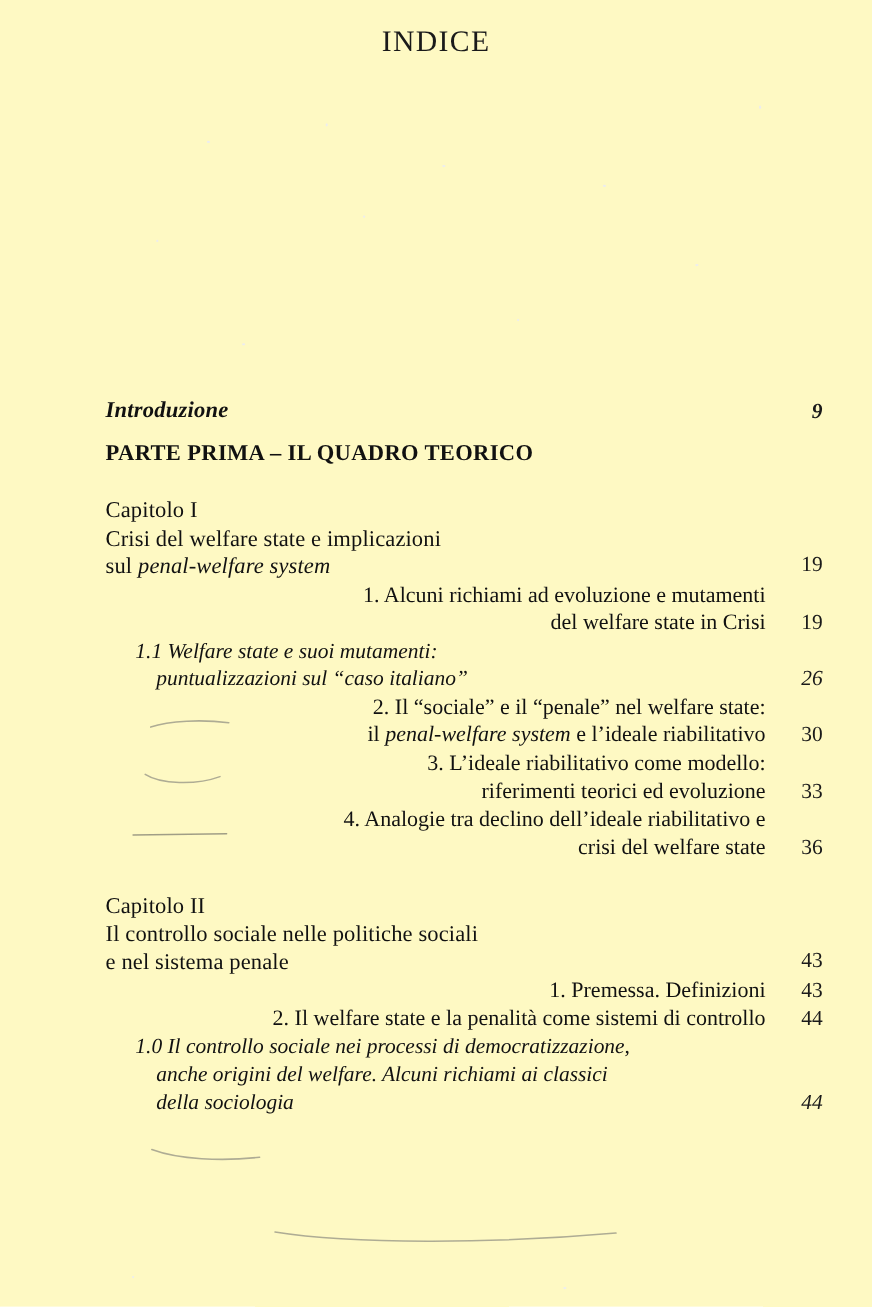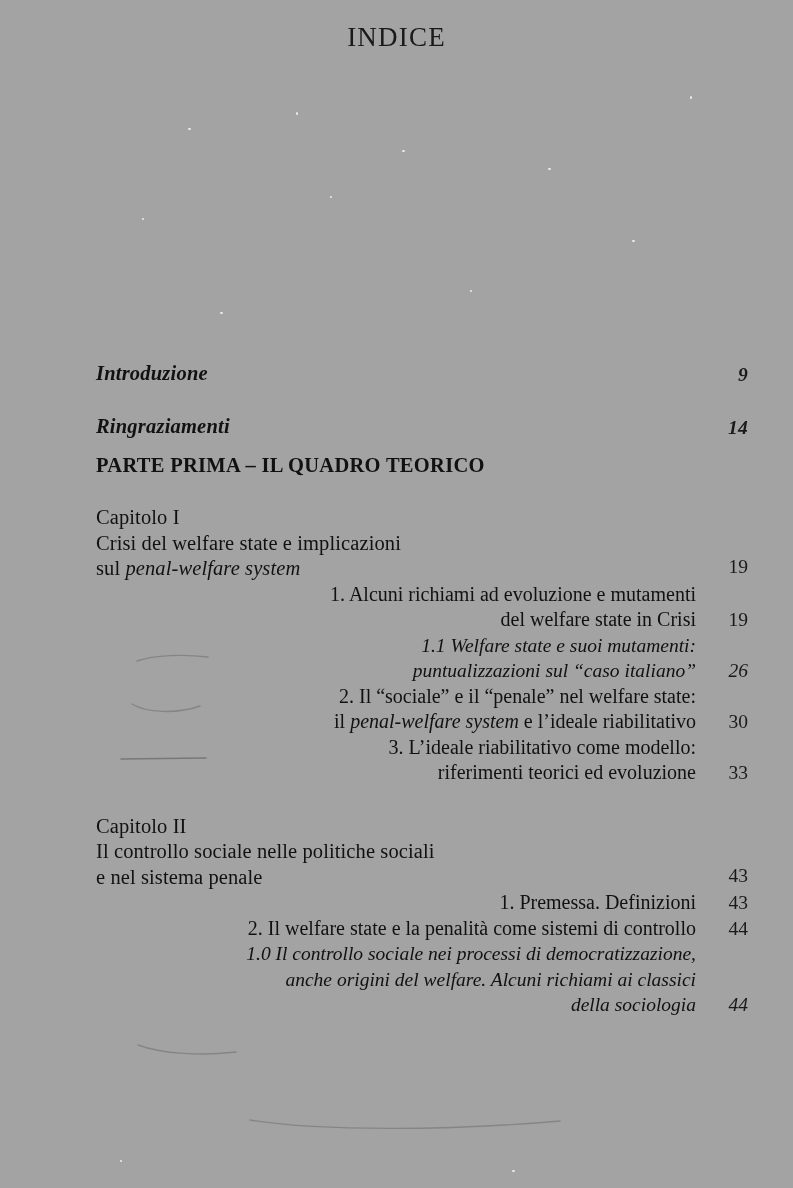--- a/index.html
+++ b/index.html
@@ -14,21 +14,21 @@
     overflow: hidden;
     font-family: "Liberation Serif", "DejaVu Serif", serif;
     color: #111111;
     -webkit-font-smoothing: antialiased;
   }
 
   
   .page {
     position: absolute;
     inset: 0;
-    background: #a3a3a3;
+    background: #fef9c3;
   }
 
   .page-title {
     position: absolute;
     top: 22px;
     left: 0;
     width: 793px;
     text-align: center;
     font-size: 27px;
     letter-spacing: 1.2px;
@@ -106,21 +106,21 @@
   .item .ln { text-indent: 0; text-align: right; }
   .item .ln.cont { padding-left: 17px; }
   .item .it { font-style: italic; }
 
   
   .subitem {
     font-style: italic;
     font-size: 19.5px;
     line-height: 25.5px;
   }
-  .subitem .ln { padding-left: 27px; text-align: right; }
+  .subitem .ln { padding-left: 27px; }
   .subitem .ln.cont { padding-left: 46px; }
 
   .pg-line1 { top: 0px; }
   .pg-line2 { top: 25.5px; }
   .pg-line3 { top: 51px; }
 
   
   .mark {
     position: absolute;
     pointer-events: none;
@@ -145,26 +145,20 @@
 
   <div class="toc">
 
     <div class="entry frontmatter fm-intro">
       <div class="lines">
         <span class="ln">Introduzione</span>
       </div>
       <span class="pg">9</span>
     </div>
 
-    <div class="entry frontmatter fm-ring">
-      <div class="lines">
-        <span class="ln">Ringraziamenti</span>
-      </div>
-      <span class="pg">14</span>
-    </div>
 
     <div class="entry part-heading">
       <span class="ln">PARTE PRIMA – IL QUADRO TEORICO</span>
     </div>
 
     <div class="chapter">
 
       <div class="entry">
         <div class="lines chap-title">
           <span class="ln chap-label">Capitolo I</span>
@@ -199,20 +193,27 @@
       </div>
 
       <div class="entry item">
         <div class="lines">
           <span class="ln">3. L’ideale riabilitativo come modello:</span>
           <span class="ln cont">riferimenti teorici ed evoluzione</span>
         </div>
         <span class="pg pg-line2">33</span>
       </div>
 
+      <div class="entry item">
+        <div class="lines">
+          <span class="ln">4. Analogie tra declino dell’ideale riabilitativo e</span>
+          <span class="ln cont">crisi del welfare state</span>
+        </div>
+        <span class="pg pg-line2">36</span>
+      </div>
 
     </div>
 
     <div class="chapter">
 
       <div class="entry">
         <div class="lines chap-title">
           <span class="ln chap-label">Capitolo II</span>
           <span class="ln">Il controllo sociale nelle politiche sociali</span>
           <span class="ln">e nel sistema penale</span>

